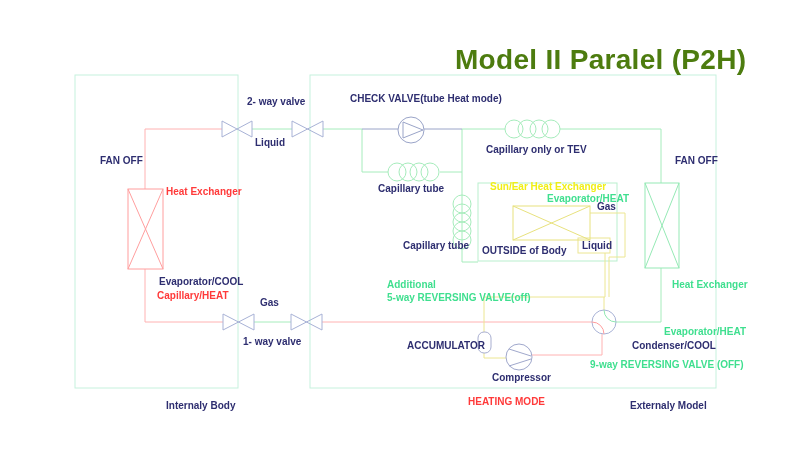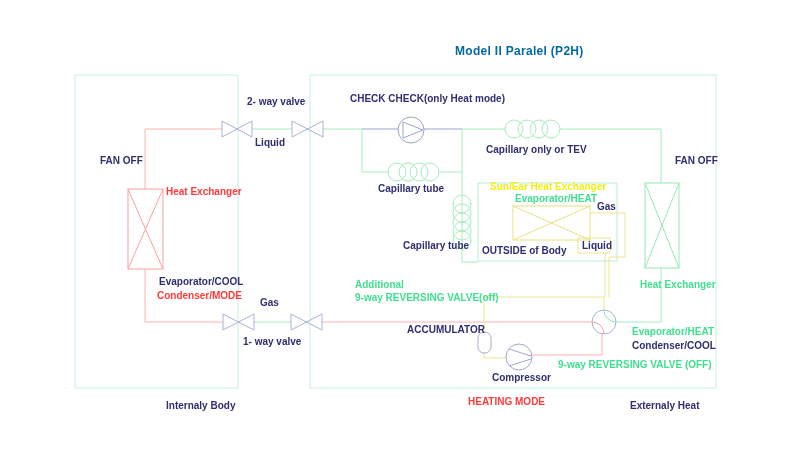--- a/index.html
+++ b/index.html
@@ -1,23 +1,23 @@
 <!DOCTYPE html>
 <html><head>
 <meta charset="utf-8">
 <style>
   html,body{margin:0;padding:0;background:#ffffff;}
   .stage{position:relative;width:800px;height:458px;background:#ffffff;overflow:hidden;
          font-family:"Liberation Sans", sans-serif;}
   .stage svg{position:absolute;left:0;top:0;}
   .lbl{position:absolute;font-size:10px;font-weight:bold;color:#2e2e70;white-space:nowrap;line-height:1.1;}
   .lbl.red{color:#ff3a3a;}
-  .lbl.green{color:#3fdf8f;}
+  .lbl.green{color:#3fdf8f;margin-left:32px;}
   .lbl.yellow{color:#f0ee16;}
-  .lbl.title{font-size:12px;color:#0369a1;letter-spacing:.3px;}
+  .lbl.title{font-size:28px;color:#4d7c0f;letter-spacing:.3px;}
   .lbl.banner{color:#ff3a3a;text-align:right;}
 </style>
 </head>
 <body>
 
 <div class="stage">
 
   <svg width="800" height="458" viewBox="0 0 800 458">
 
     <rect x="75" y="75" width="163" height="313" fill="none" stroke="#c6f1dd" stroke-width="1"></rect>
@@ -118,47 +118,47 @@
     <g stroke="#a0a8cc" stroke-width="1" fill="none">
       <circle cx="519" cy="357" r="13"></circle>
       <path d="M509,349 L531,356 M509,366 L531,359"></path>
     </g>
   </svg>
 
   <span class="lbl title" style="left:455px;top:45px">Model II Paralel (P2H)</span>
 
   <span class="lbl" style="left:247px;top:96px">2- way valve</span>
   <span class="lbl" style="left:255px;top:137px">Liquid</span>
-  <span class="lbl" style="left:350px;top:93px">CHECK CHECK(only Heat mode)</span>
+  <span class="lbl" style="left:350px;top:93px">CHECK VALVE(tube Heat mode)</span>
   <span class="lbl" style="left:486px;top:144px">Capillary only or TEV</span>
   <span class="lbl" style="left:378px;top:183px">Capillary tube</span>
   <span class="lbl" style="left:403px;top:240px">Capillary tube</span>
 
   <span class="lbl" style="left:100px;top:155px">FAN OFF</span>
   <span class="lbl red" style="left:166px;top:186px">Heat Exchanger</span>
   <span class="lbl" style="left:159px;top:276px">Evaporator/COOL</span>
-  <span class="lbl red" style="left:157px;top:290px">Condenser/MODE</span>
+  <span class="lbl red" style="left:157px;top:290px">Capillary/HEAT</span>
   <span class="lbl" style="left:166px;top:400px">Internaly Body</span>
 
   <span class="lbl" style="left:260px;top:297px">Gas</span>
   <span class="lbl" style="left:243px;top:336px">1- way valve</span>
 
   <span class="lbl yellow" style="left:490px;top:181px">Sun/Ear Heat Exchanger</span>
   <span class="lbl green" style="left:515px;top:193px">Evaporator/HEAT</span>
   <span class="lbl" style="left:597px;top:201px">Gas</span>
   <span class="lbl" style="left:582px;top:240px">Liquid</span>
   <span class="lbl" style="left:482px;top:245px">OUTSIDE of Body</span>
 
   <span class="lbl green" style="left:355px;top:279px">Additional</span>
-  <span class="lbl green" style="left:355px;top:292px">9-way REVERSING VALVE(off)</span>
+  <span class="lbl green" style="left:355px;top:292px">5-way REVERSING VALVE(off)</span>
 
-  <span class="lbl" style="left:407px;top:324px">ACCUMULATOR</span>
+  <span class="lbl" style="left:407px;top:340px">ACCUMULATOR</span>
   <span class="lbl" style="left:492px;top:372px">Compressor</span>
 
   <span class="lbl" style="left:675px;top:155px">FAN OFF</span>
   <span class="lbl green" style="left:640px;top:279px">Heat Exchanger</span>
   <span class="lbl green" style="left:632px;top:326px">Evaporator/HEAT</span>
   <span class="lbl" style="left:632px;top:340px">Condenser/COOL</span>
   <span class="lbl green" style="left:558px;top:359px">9-way REVERSING VALVE (OFF)</span>
-  <span class="lbl" style="left:630px;top:400px">Externaly Heat</span>
+  <span class="lbl" style="left:630px;top:400px">Externaly Model</span>
 
   <span class="lbl banner" style="left:468px;top:396px">HEATING MODE</span>
 </div>
 
 </body></html>

